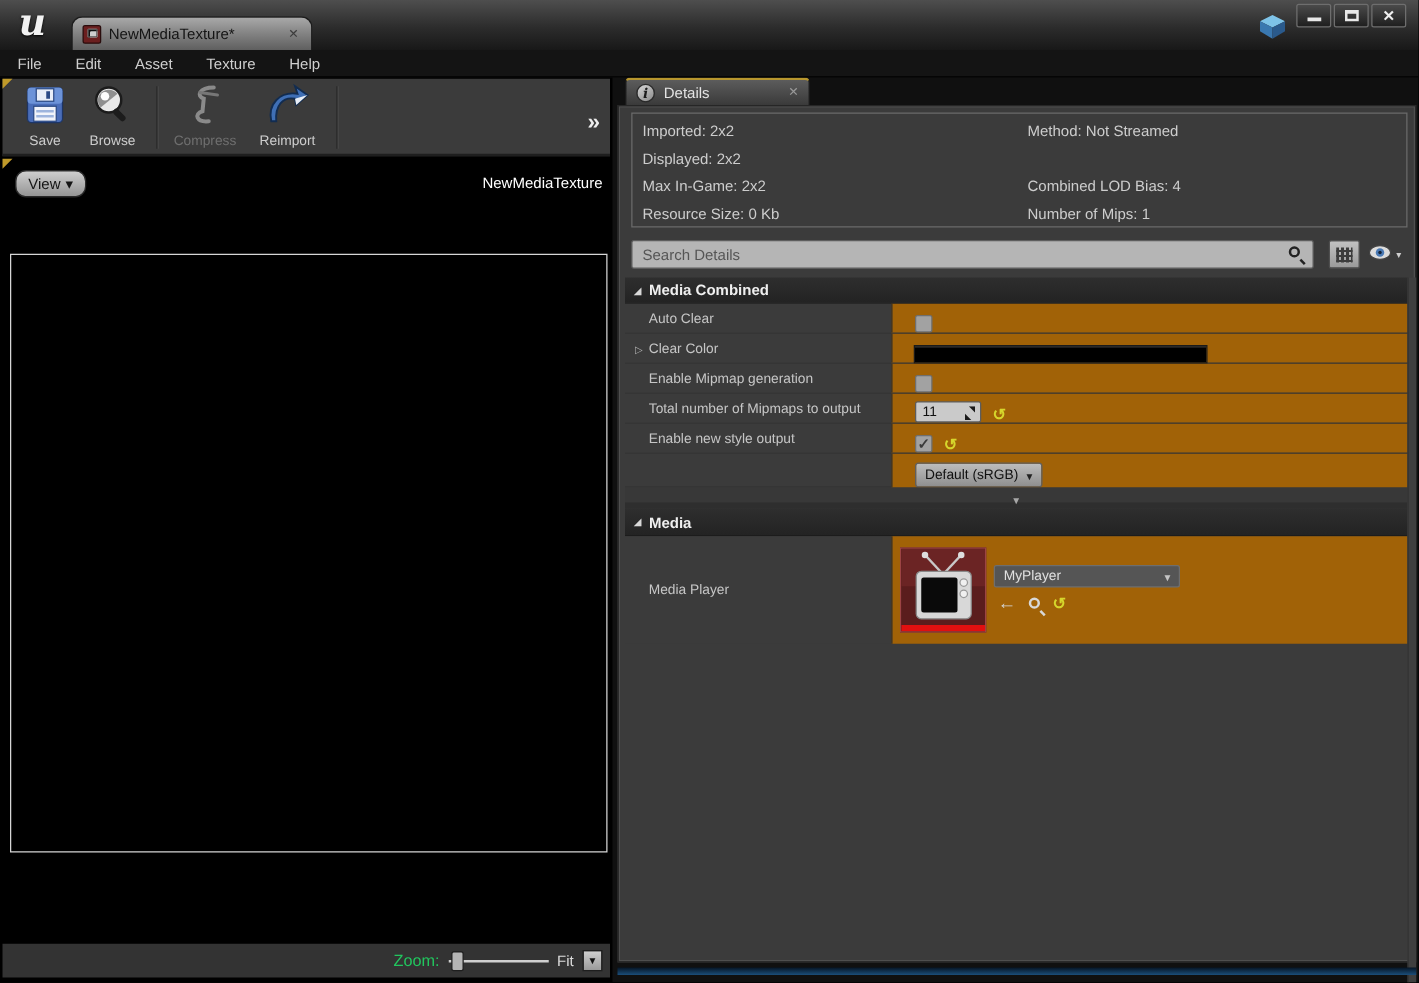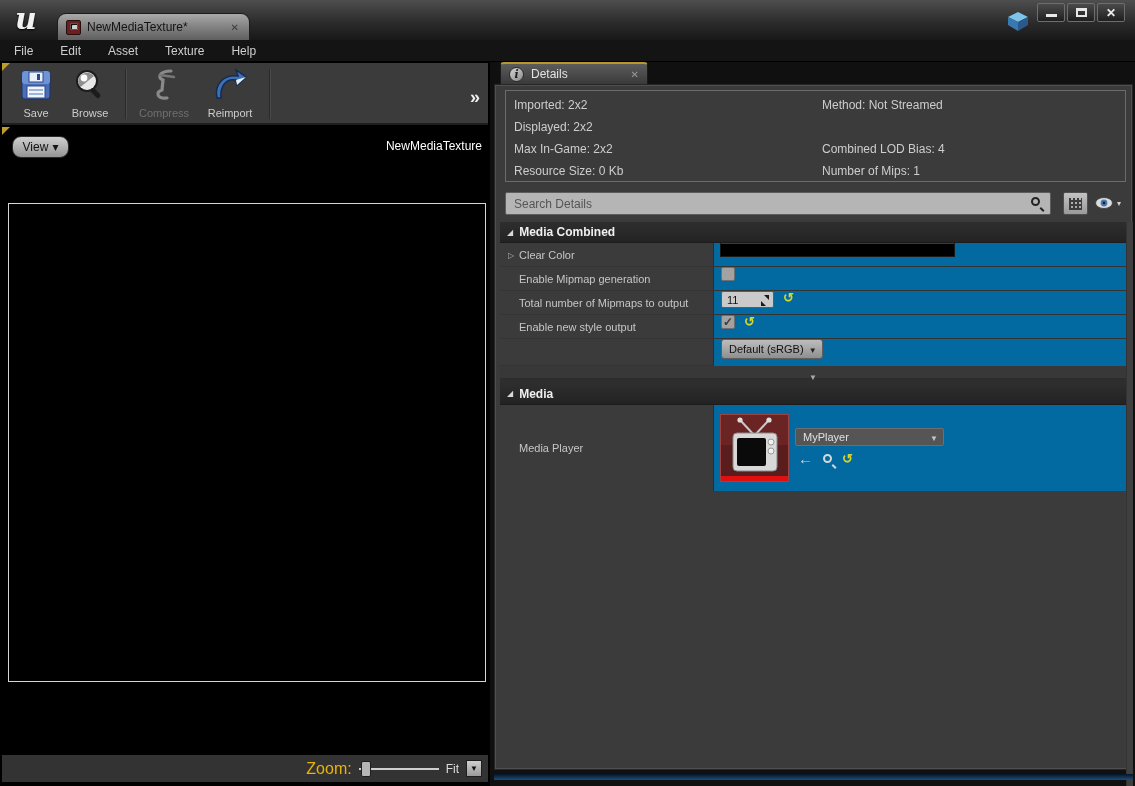--- a/index.html
+++ b/index.html
@@ -54,21 +54,21 @@
   .view-btn { position:absolute; left:10px; top:9px; width:57px; height:22px;
     background:linear-gradient(180deg,#cfcfcf,#949494); border:1px solid #2a2a2a; border-radius:9px;
     display:flex; align-items:center; justify-content:center; gap:4px; }
   .view-btn span { font-size:12px; color:#141414; }
   .view-caret { font-size:9px; color:#222; }
   .vp-name { position:absolute; right:6px; top:12px; color:#fff; font-size:12px; }
   .preview { position:absolute; left:6px; top:76px; width:478px; height:479px; background:#000;
     border:1px solid #d6d6d6; }
   .vp-bottombar { position:absolute; left:0px; top:628px; width:486px; height:27px; background:#333;
     display:flex; align-items:center; justify-content:flex-end; padding-right:6px; gap:7px; }
-  .zoom-label { color:#eab308; font-size:16px; }
+  .zoom-label { color:#22c55e; font-size:13px; }
   .zoom-slider { position:relative; width:80px; height:18px; }
   .zoom-track { position:absolute; left:0; top:8px; width:80px; height:2px; background:#cfcfcf; }
   .zoom-handle { position:absolute; left:2px; top:1px; width:10px; height:16px; background:#b5b5b5;
     border:1px solid #1e1e1e; border-radius:2px; }
   .fit-label { color:#dcdcdc; font-size:12px; }
   .fit-btn { width:16px; height:17px; background:linear-gradient(180deg,#cfcfcf,#9a9a9a);
     border:1px solid #1e1e1e; display:flex; align-items:center; justify-content:center; }
   .fit-btn span { font-size:8px; color:#111; }
 
   
@@ -113,22 +113,22 @@
   
   .prop-grid { position:absolute; left:5px; top:137px; width:626px; }
   .cat-header { position:relative; width:100%; height:21px;
     background:linear-gradient(180deg,#2e2e2e,#232323); border-bottom:1px solid #1c1c1c;
     display:flex; align-items:center; gap:6px; padding-left:7px; }
   .cat-arrow { font-size:8px; color:#d8d8d8; }
   .cat-title { font-size:12px; font-weight:bold; color:#efefef; }
   .prop-row { position:relative; width:100%; height:24px; border-bottom:1px solid #343434; }
   .prop-left { position:absolute; left:0; top:0; width:213px; height:100%; background:#3b3b3b;
     display:flex; align-items:center; padding-left:19px; }
-  .prop-right { position:absolute; left:213px; top:0; right:0; height:100%; background:#0369a1;
-    border-left:1px solid #2c2c2c; display:flex; align-items:flex-start; padding-left:7px; }
+  .prop-right { position:absolute; left:213px; top:0; right:0; height:100%; background:#a16207;
+    border-left:1px solid #2c2c2c; display:flex; align-items:flex-end; padding-left:18px; }
   .prop-label { font-size:11px; color:#c6c6c6; white-space:nowrap; }
   .row-expander { position:absolute; left:8px; top:8px; font-size:8px; color:#b0b0b0; }
   .checkbox { width:14px; height:14px; background:#a2a2a2; border:1px solid #6f6f6f; border-radius:2px;
     display:flex; align-items:center; justify-content:center; }
   .checkbox .check { font-size:12px; font-weight:bold; color:#3a3a3a; line-height:1; }
   .color-swatch { width:233px; height:13px; background:#000; outline:1px solid #1a1a1a;
     border-top:1px solid #3a3a3a; }
   .num-input { position:relative; width:53px; height:17px; background:#cacaca; border:1px solid #5d5d5d;
     border-radius:2px; display:flex; align-items:center; padding-left:5px; }
   .num-input span { font-size:11px; color:#111; }
@@ -319,20 +319,28 @@
         </div>
       </div>
 
       <div class="prop-grid">
 
         <div class="cat-header">
           <span class="cat-arrow">◢</span>
           <span class="cat-title">Media Combined</span>
         </div>
 
+        <div class="prop-row">
+          <div class="prop-left">
+            <span class="prop-label">Auto Clear</span>
+          </div>
+          <div class="prop-right">
+            <div class="checkbox"></div>
+          </div>
+        </div>
 
         <div class="prop-row">
           <div class="prop-left">
             <span class="row-expander">▷</span>
             <span class="prop-label">Clear Color</span>
           </div>
           <div class="prop-right">
             <div class="color-swatch"></div>
           </div>
         </div>

